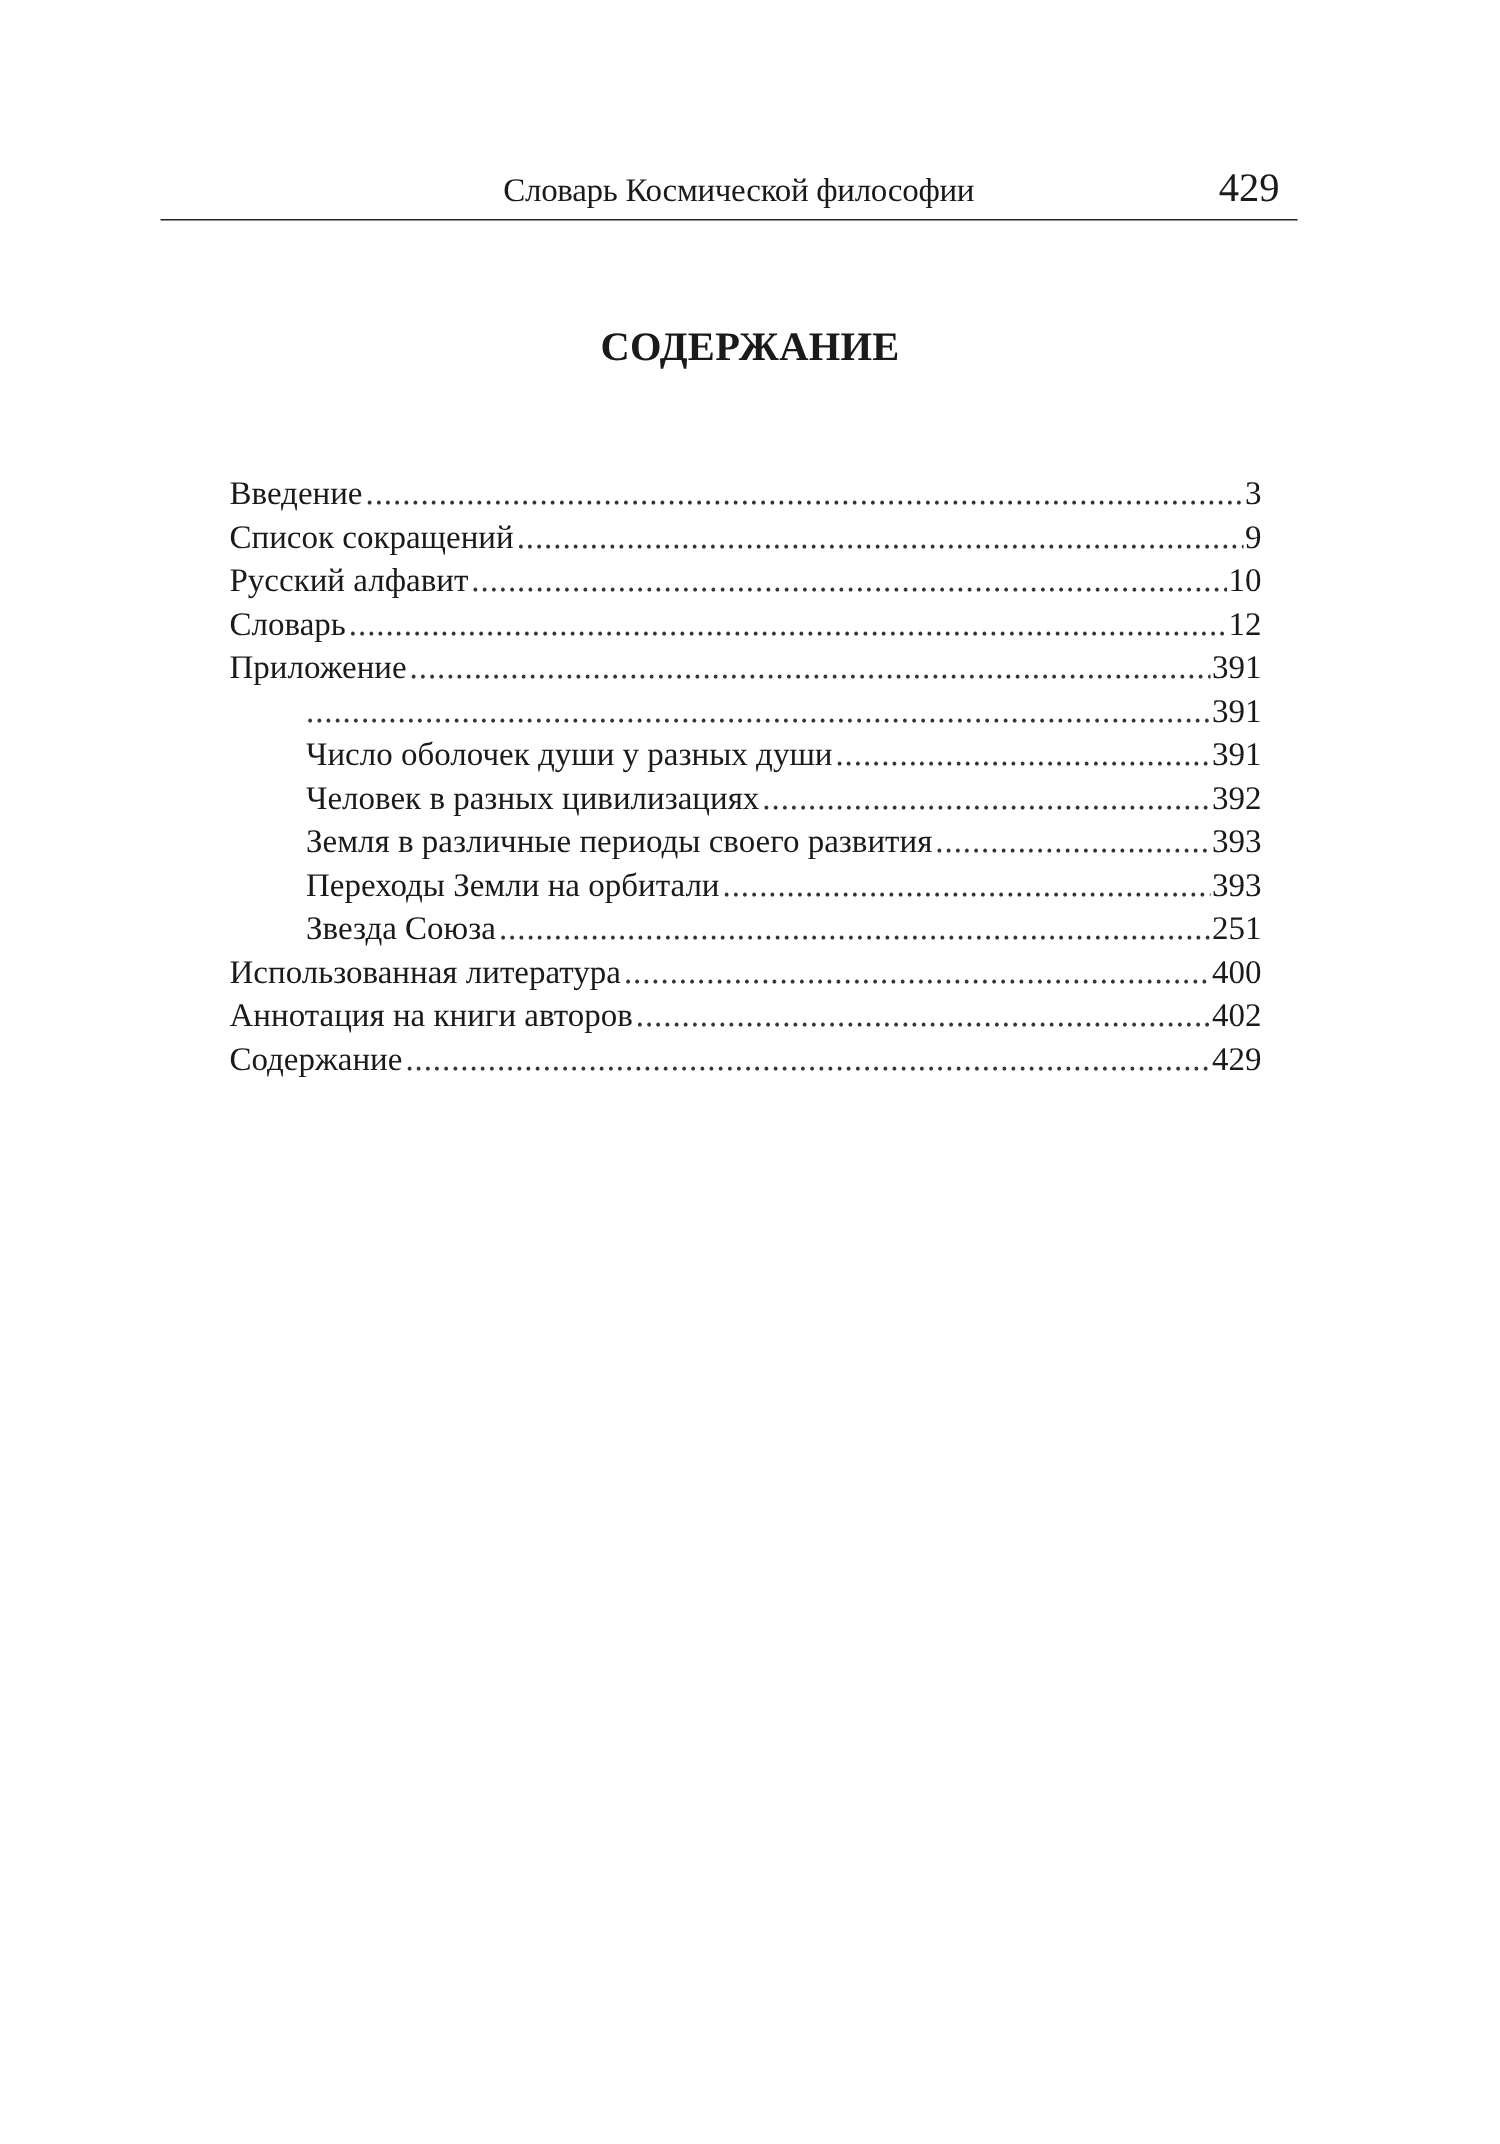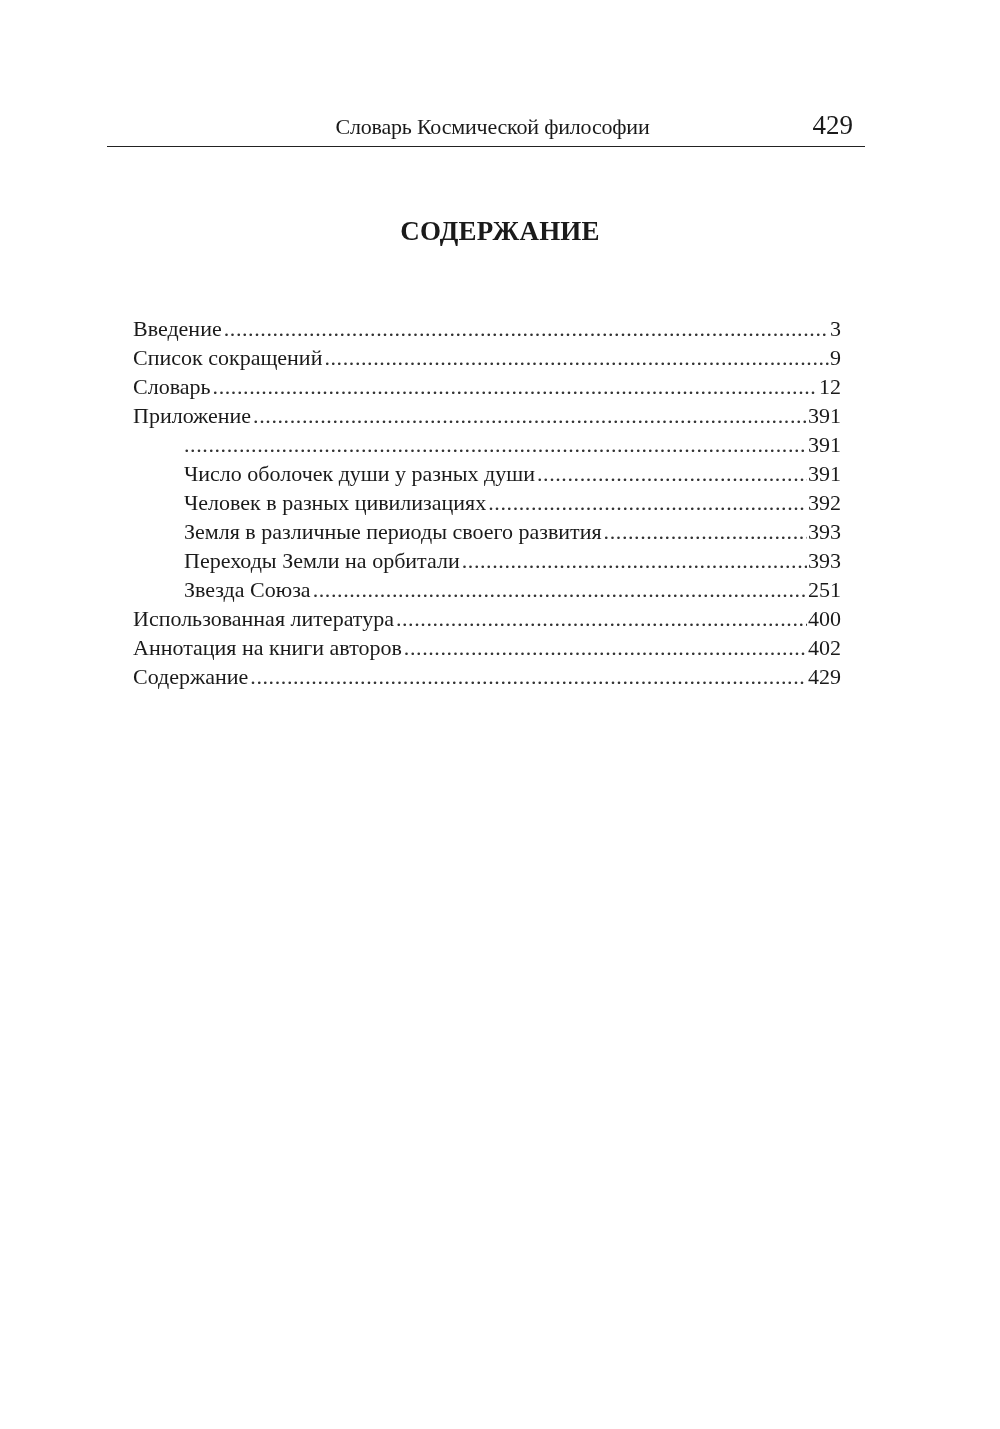--- a/index.html
+++ b/index.html
@@ -8,21 +8,21 @@
     .running-head { position: absolute; left: 107px; top: 110px; width: 758px; height: 36px; }
     .running-title { position: absolute; left: 13px; right: 0; top: 4px; text-align: center;
                      font-size: 22px; letter-spacing: -0.2px; }
     .page-number { position: absolute; right: 12px; top: 0px; font-size: 27px; }
     .head-rule { position: absolute; left: 107px; top: 146px; width: 758px; height: 0;
                  border-top: 1.5px solid #222; }
     .toc-title { position: absolute; left: 0; right: 0; top: 216px; text-align: center;
                  font-weight: bold; font-size: 27px; letter-spacing: 0.2px; }
     .toc { position: absolute; left: 133px; top: 314px; width: 708px; }
     .toc-row { display: flex; align-items: flex-start; height: 29px; font-size: 22px;
-               line-height: 29px; white-space: nowrap; overflow: hidden; }
+               line-height: 29px; white-space: nowrap; overflow: hidden; margin-left: 20px; }
     .toc-row.sub { padding-left: 51px; }
     .toc-label { flex: 0 0 auto; padding-right: 2px; }
     .toc-leader { flex: 1 1 auto; overflow: hidden; letter-spacing: 0.6px; color: #333; }
     .toc-leader::before { content: "........................................................................................................................................................................................................"; }
     .toc-page { flex: 0 0 auto; padding-left: 1px; }
   </style>
 </head>
 <body>
 
 <div class="running-head">
@@ -36,20 +36,25 @@
 <div class="toc">
   <div class="toc-row">
       <span class="toc-label">Введение</span>
       <span class="toc-leader"></span>
       <span class="toc-page">3</span>
     </div>
   <div class="toc-row">
       <span class="toc-label">Список сокращений</span>
       <span class="toc-leader"></span>
       <span class="toc-page">9</span>
+    </div>
+  <div class="toc-row">
+      <span class="toc-label">Русский алфавит</span>
+      <span class="toc-leader"></span>
+      <span class="toc-page">10</span>
     </div>
   <div class="toc-row">
       <span class="toc-label">Словарь</span>
       <span class="toc-leader"></span>
       <span class="toc-page">12</span>
     </div>
   <div class="toc-row">
       <span class="toc-label">Приложение</span>
       <span class="toc-leader"></span>
       <span class="toc-page">391</span>

